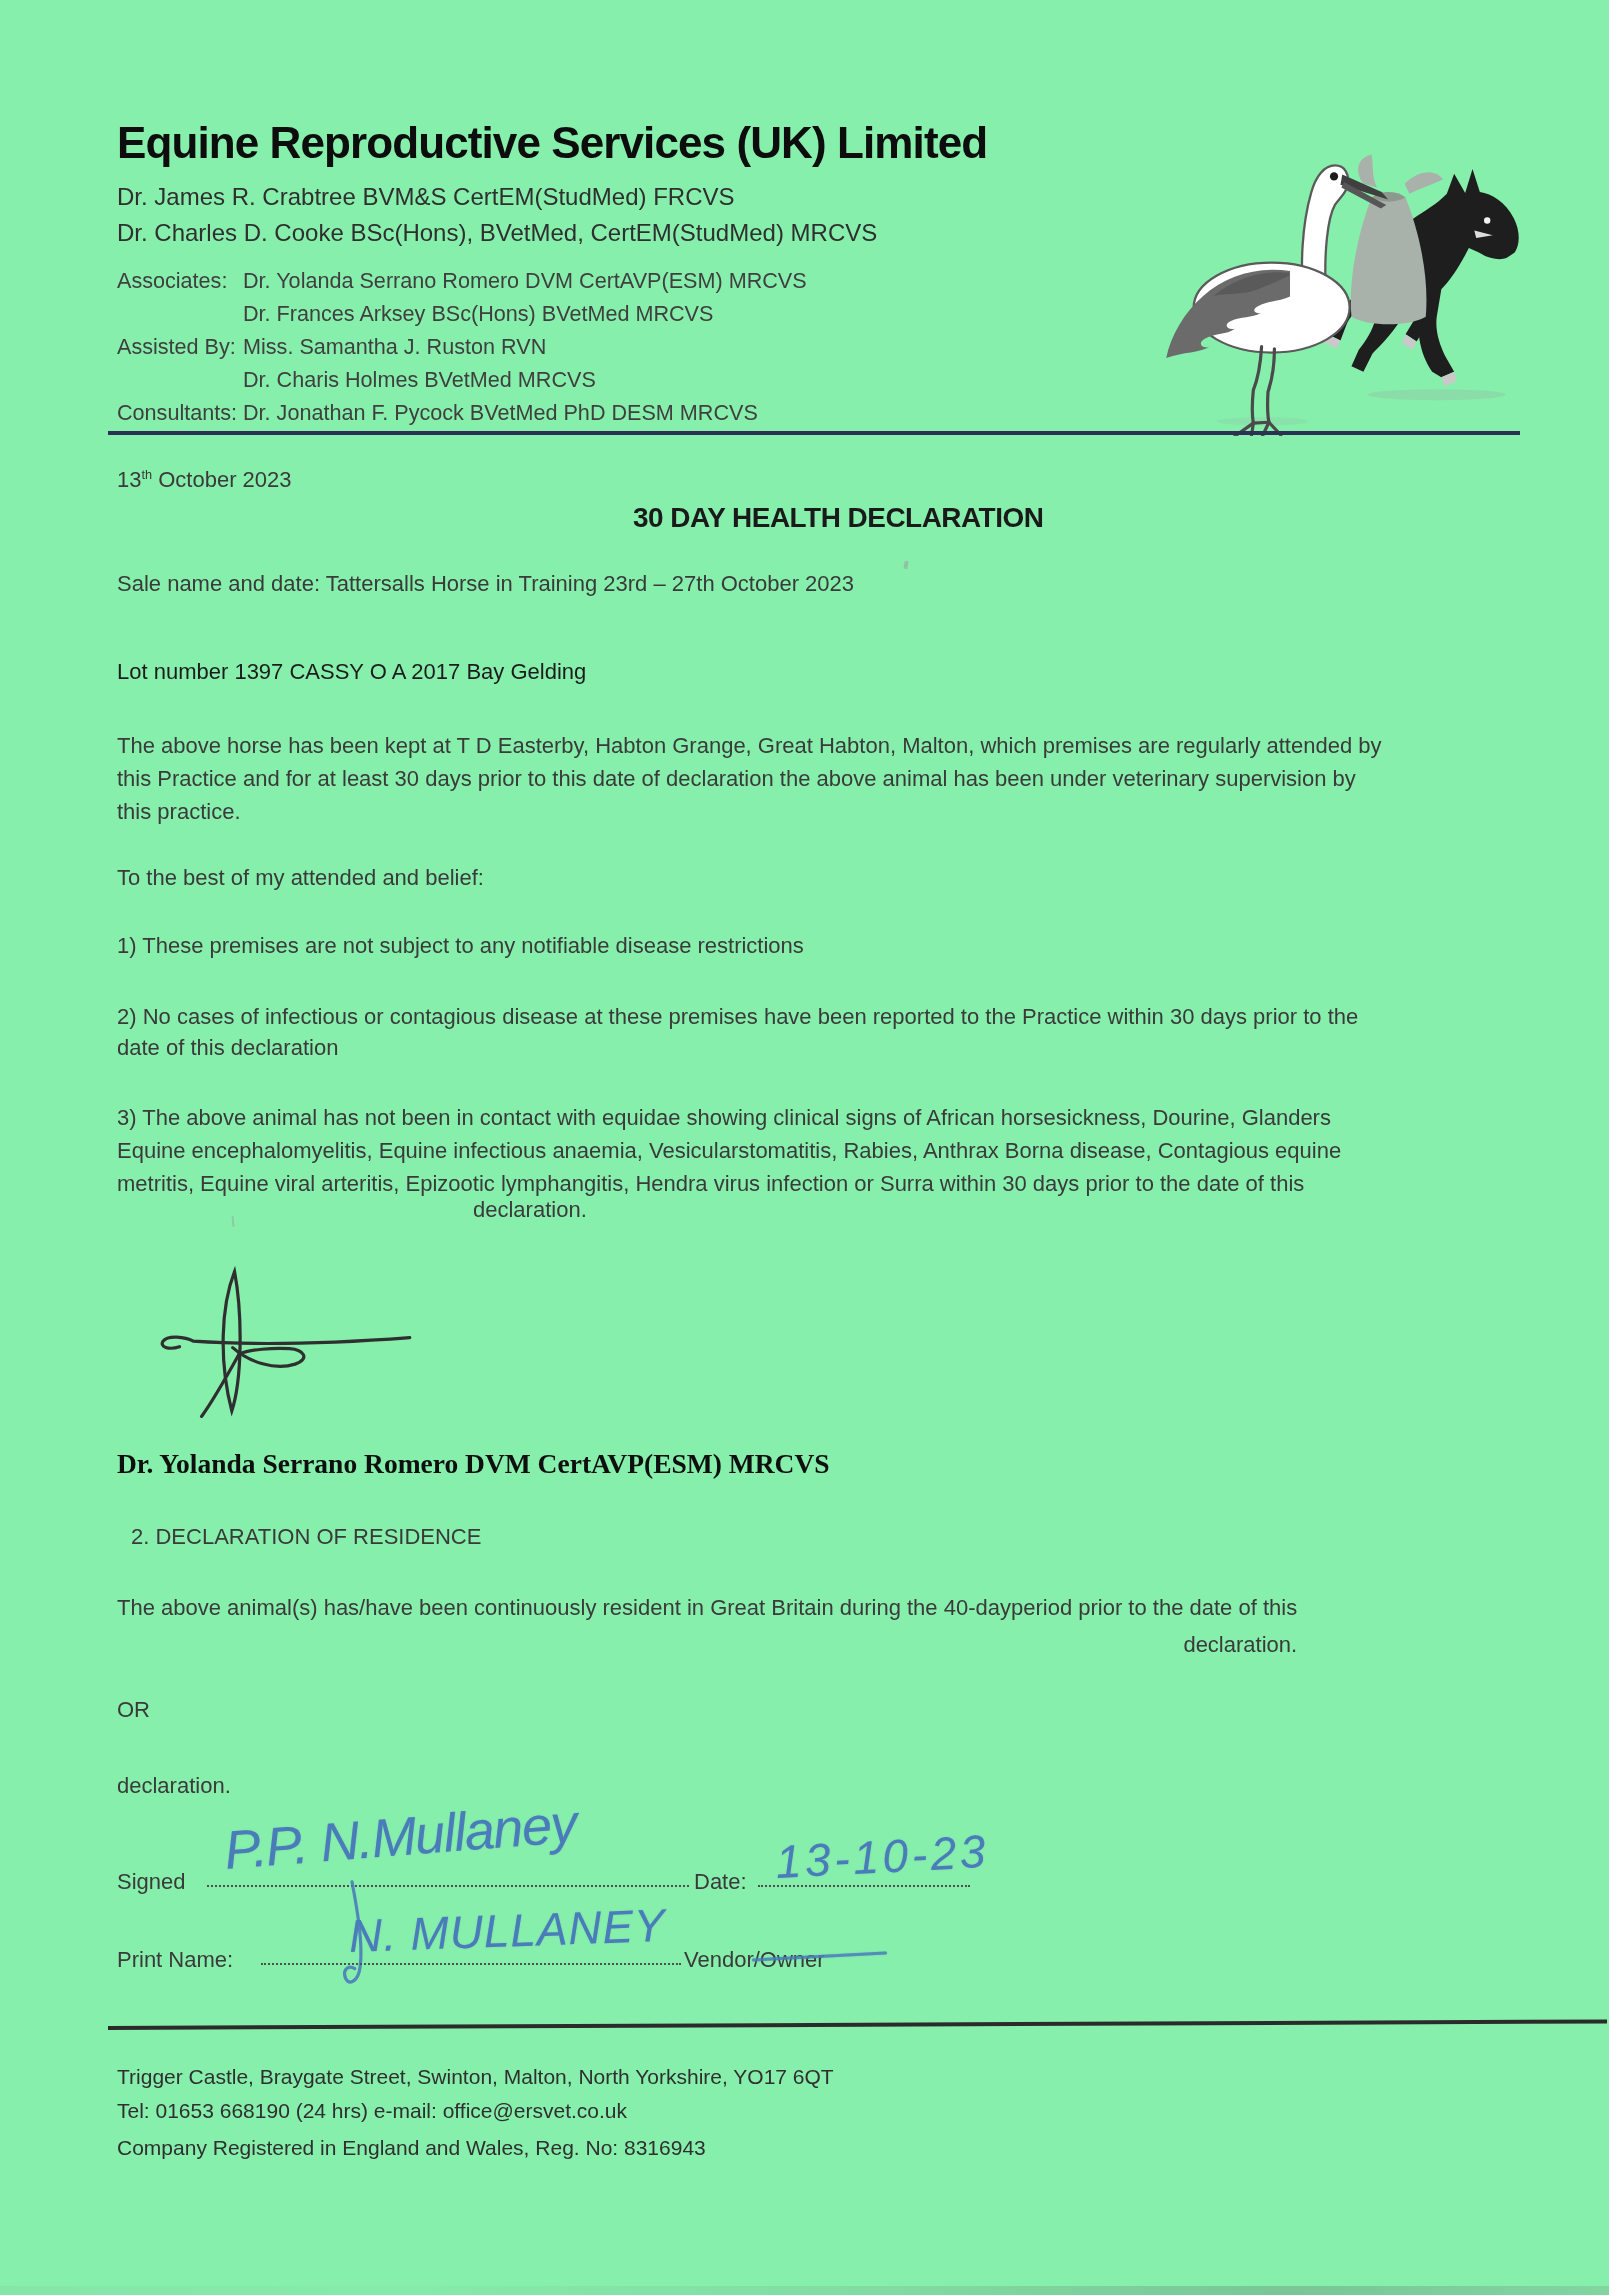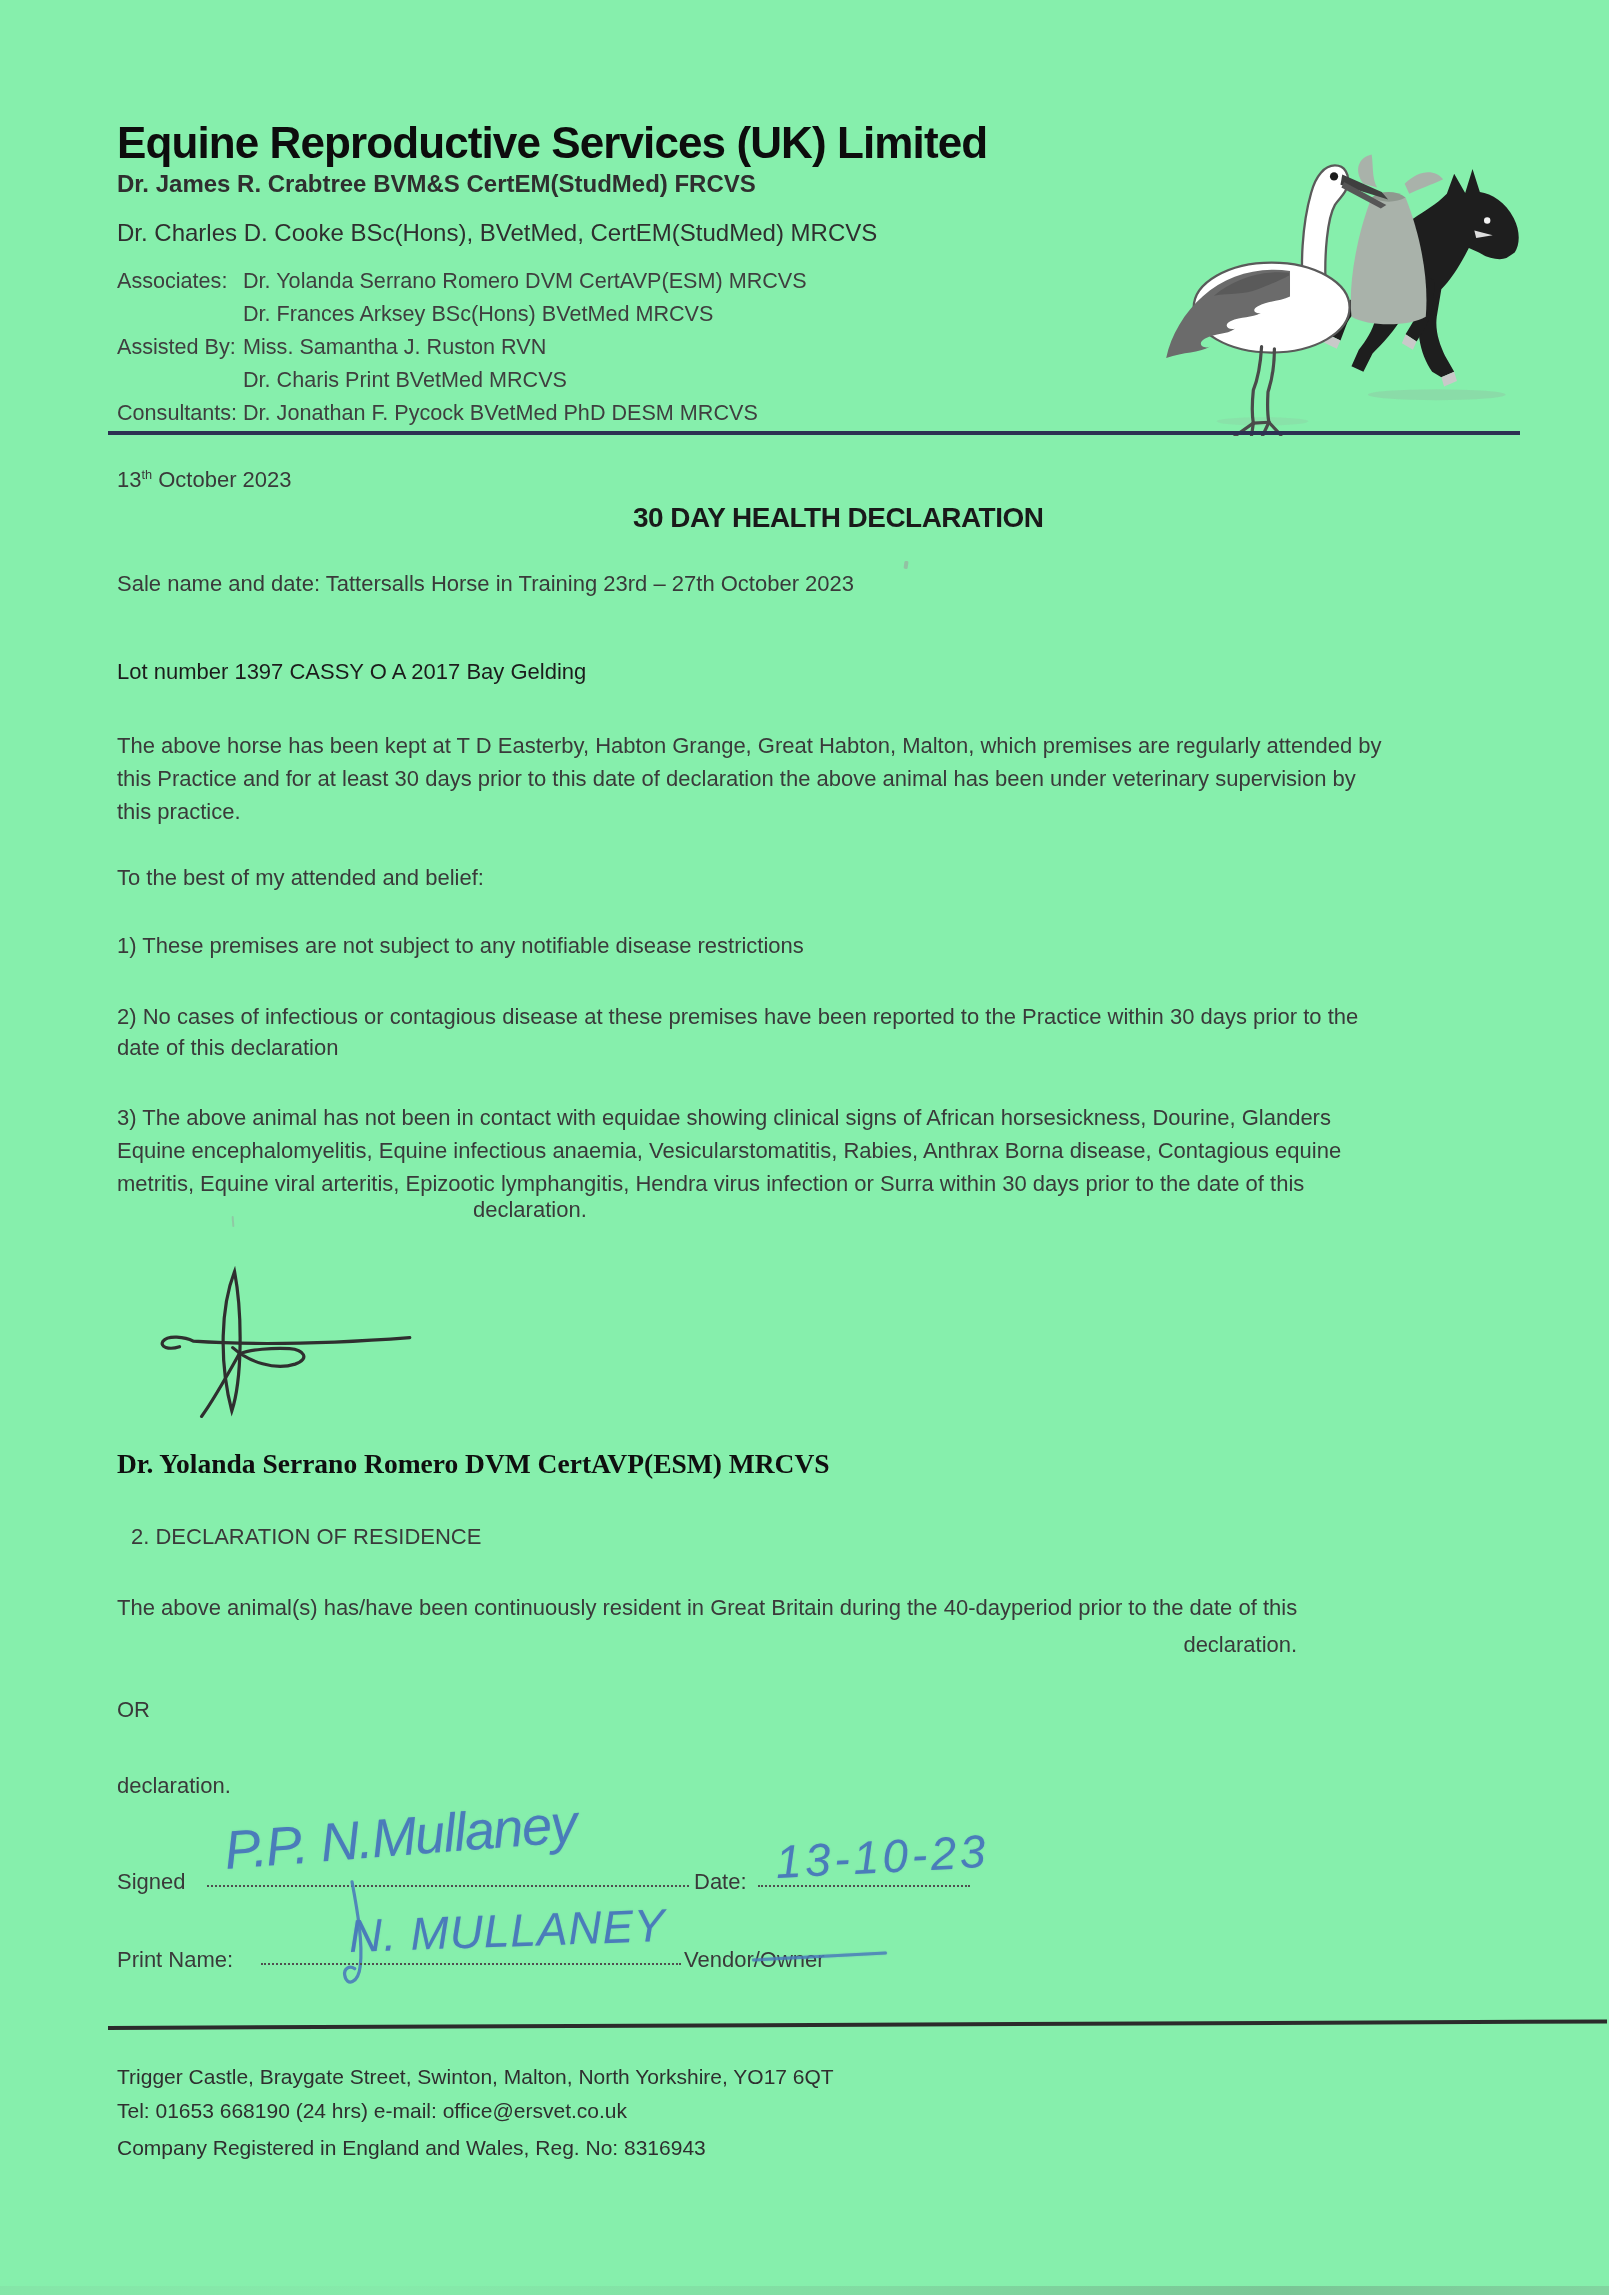--- a/index.html
+++ b/index.html
@@ -29,35 +29,35 @@
   .strike-blue{background:#4a7cba;opacity:.85;border-radius:1.4px;box-shadow:0 0 1.4px rgba(74,124,186,.5);}
   .artifact{background:linear-gradient(to right,rgba(120,120,120,.08) 0%,rgba(120,120,120,.04) 25%,
             rgba(100,100,100,.14) 55%,rgba(90,90,90,.28) 80%,rgba(110,110,110,.20) 100%);}
 </style>
 </head>
 <body>
 
 <div id="doc">
 
   <div class="abs company" style="left:117px;top:118px;">Equine Reproductive Services (UK) Limited</div>
-  <div class="abs doctor" style="left:117px;top:170px;font-weight:bold;">Dr. James R. Crabtree BVM&amp;S CertEM(StudMed) FRCVS</div>
+  <div class="abs doctor" style="left:117px;top:183px;">Dr. James R. Crabtree BVM&amp;S CertEM(StudMed) FRCVS</div>
   <div class="abs doctor" style="left:117px;top:219px;">Dr. Charles D. Cooke BSc(Hons), BVetMed, CertEM(StudMed) MRCVS</div>
 
   <div class="abs" style="left:117px;top:268px;">
     <div class="staff-row">
       <span class="staff-label">Associates:</span><span class="staff-value">Dr. Yolanda Serrano Romero DVM CertAVP(ESM) MRCVS</span>
     </div>
     <div class="staff-row">
       <span class="staff-label"></span><span class="staff-value">Dr. Frances Arksey BSc(Hons) BVetMed MRCVS</span>
     </div>
     <div class="staff-row">
       <span class="staff-label">Assisted By:</span><span class="staff-value">Miss. Samantha J. Ruston RVN</span>
     </div>
     <div class="staff-row">
-      <span class="staff-label"></span><span class="staff-value">Dr. Charis Print BVetMed MRCVS</span>
+      <span class="staff-label"></span><span class="staff-value">Dr. Charis Holmes BVetMed MRCVS</span>
     </div>
     <div class="staff-row">
       <span class="staff-label">Consultants:</span><span class="staff-value">Dr. Jonathan F. Pycock BVetMed PhD DESM MRCVS</span>
     </div>
   </div>
 
   <svg class="abs" style="left:1166px;top:115px;" width="381" height="321" viewBox="0 0 830 700">
 
     <ellipse cx="590" cy="610" rx="150" ry="12" fill="#9a9a9a" opacity="0.22"></ellipse>
     <ellipse cx="210" cy="668" rx="100" ry="9" fill="#9a9a9a" opacity="0.15"></ellipse>

